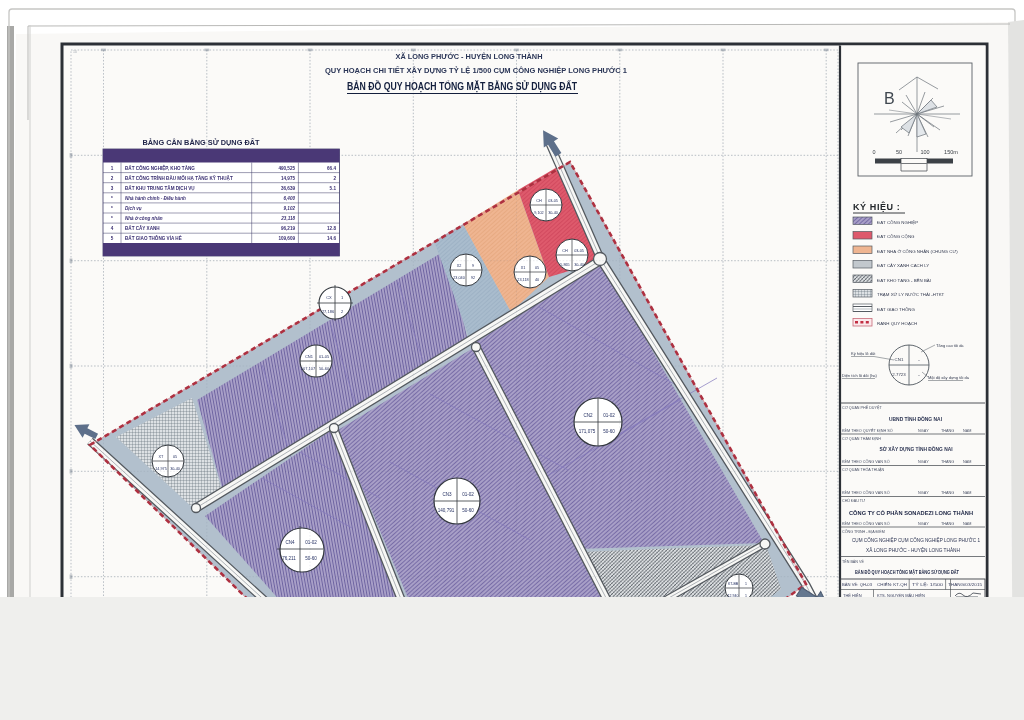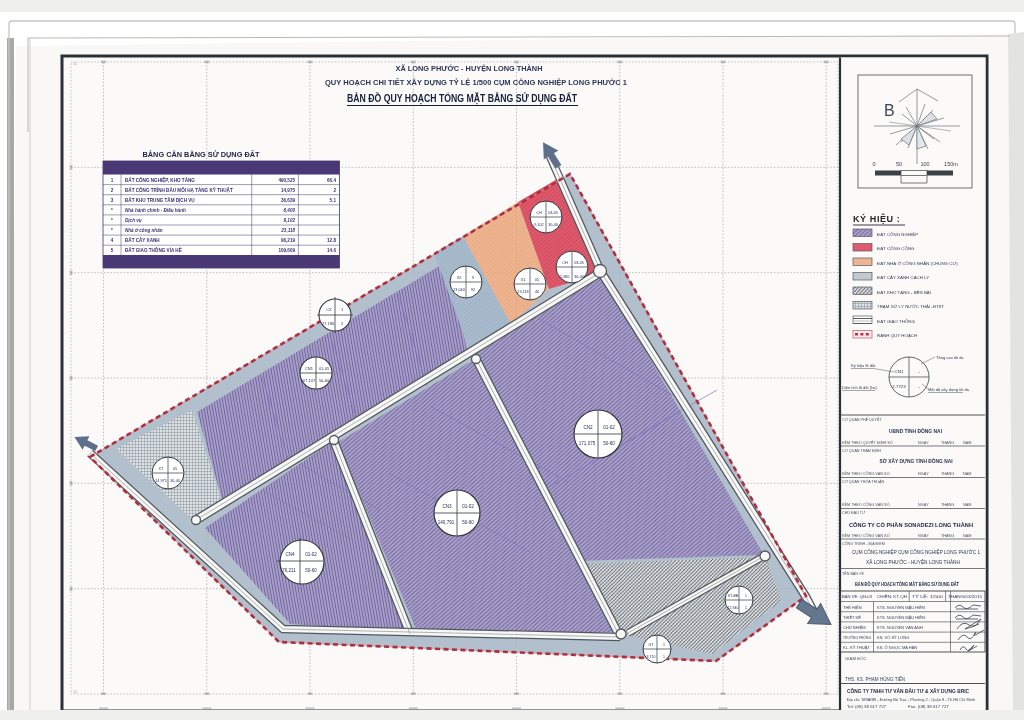--- a/index.html
+++ b/index.html
@@ -1,16 +1,16 @@
 <!DOCTYPE html>
 <html><head>
 <meta charset="utf-8">
 <style>
 html,body{margin:0;padding:0;background:#efefed;}
-#page{position:relative;width:1024px;height:698px;overflow:hidden;font-family:"Liberation Sans",sans-serif;margin-top:12px;}
+#page{position:relative;width:1024px;height:597px;overflow:hidden;font-family:"Liberation Sans",sans-serif;}
 svg text{font-family:"Liberation Sans",sans-serif;}
 </style>
 </head>
 <body>
 <div id="page">
 <svg width="1024" height="720" viewBox="0 0 1024 720">
 <defs>
 
 <pattern id="purp" width="3" height="3" patternUnits="userSpaceOnUse" patternTransform="rotate(48)">
   <rect width="3" height="3" fill="#a89fc7"></rect>

